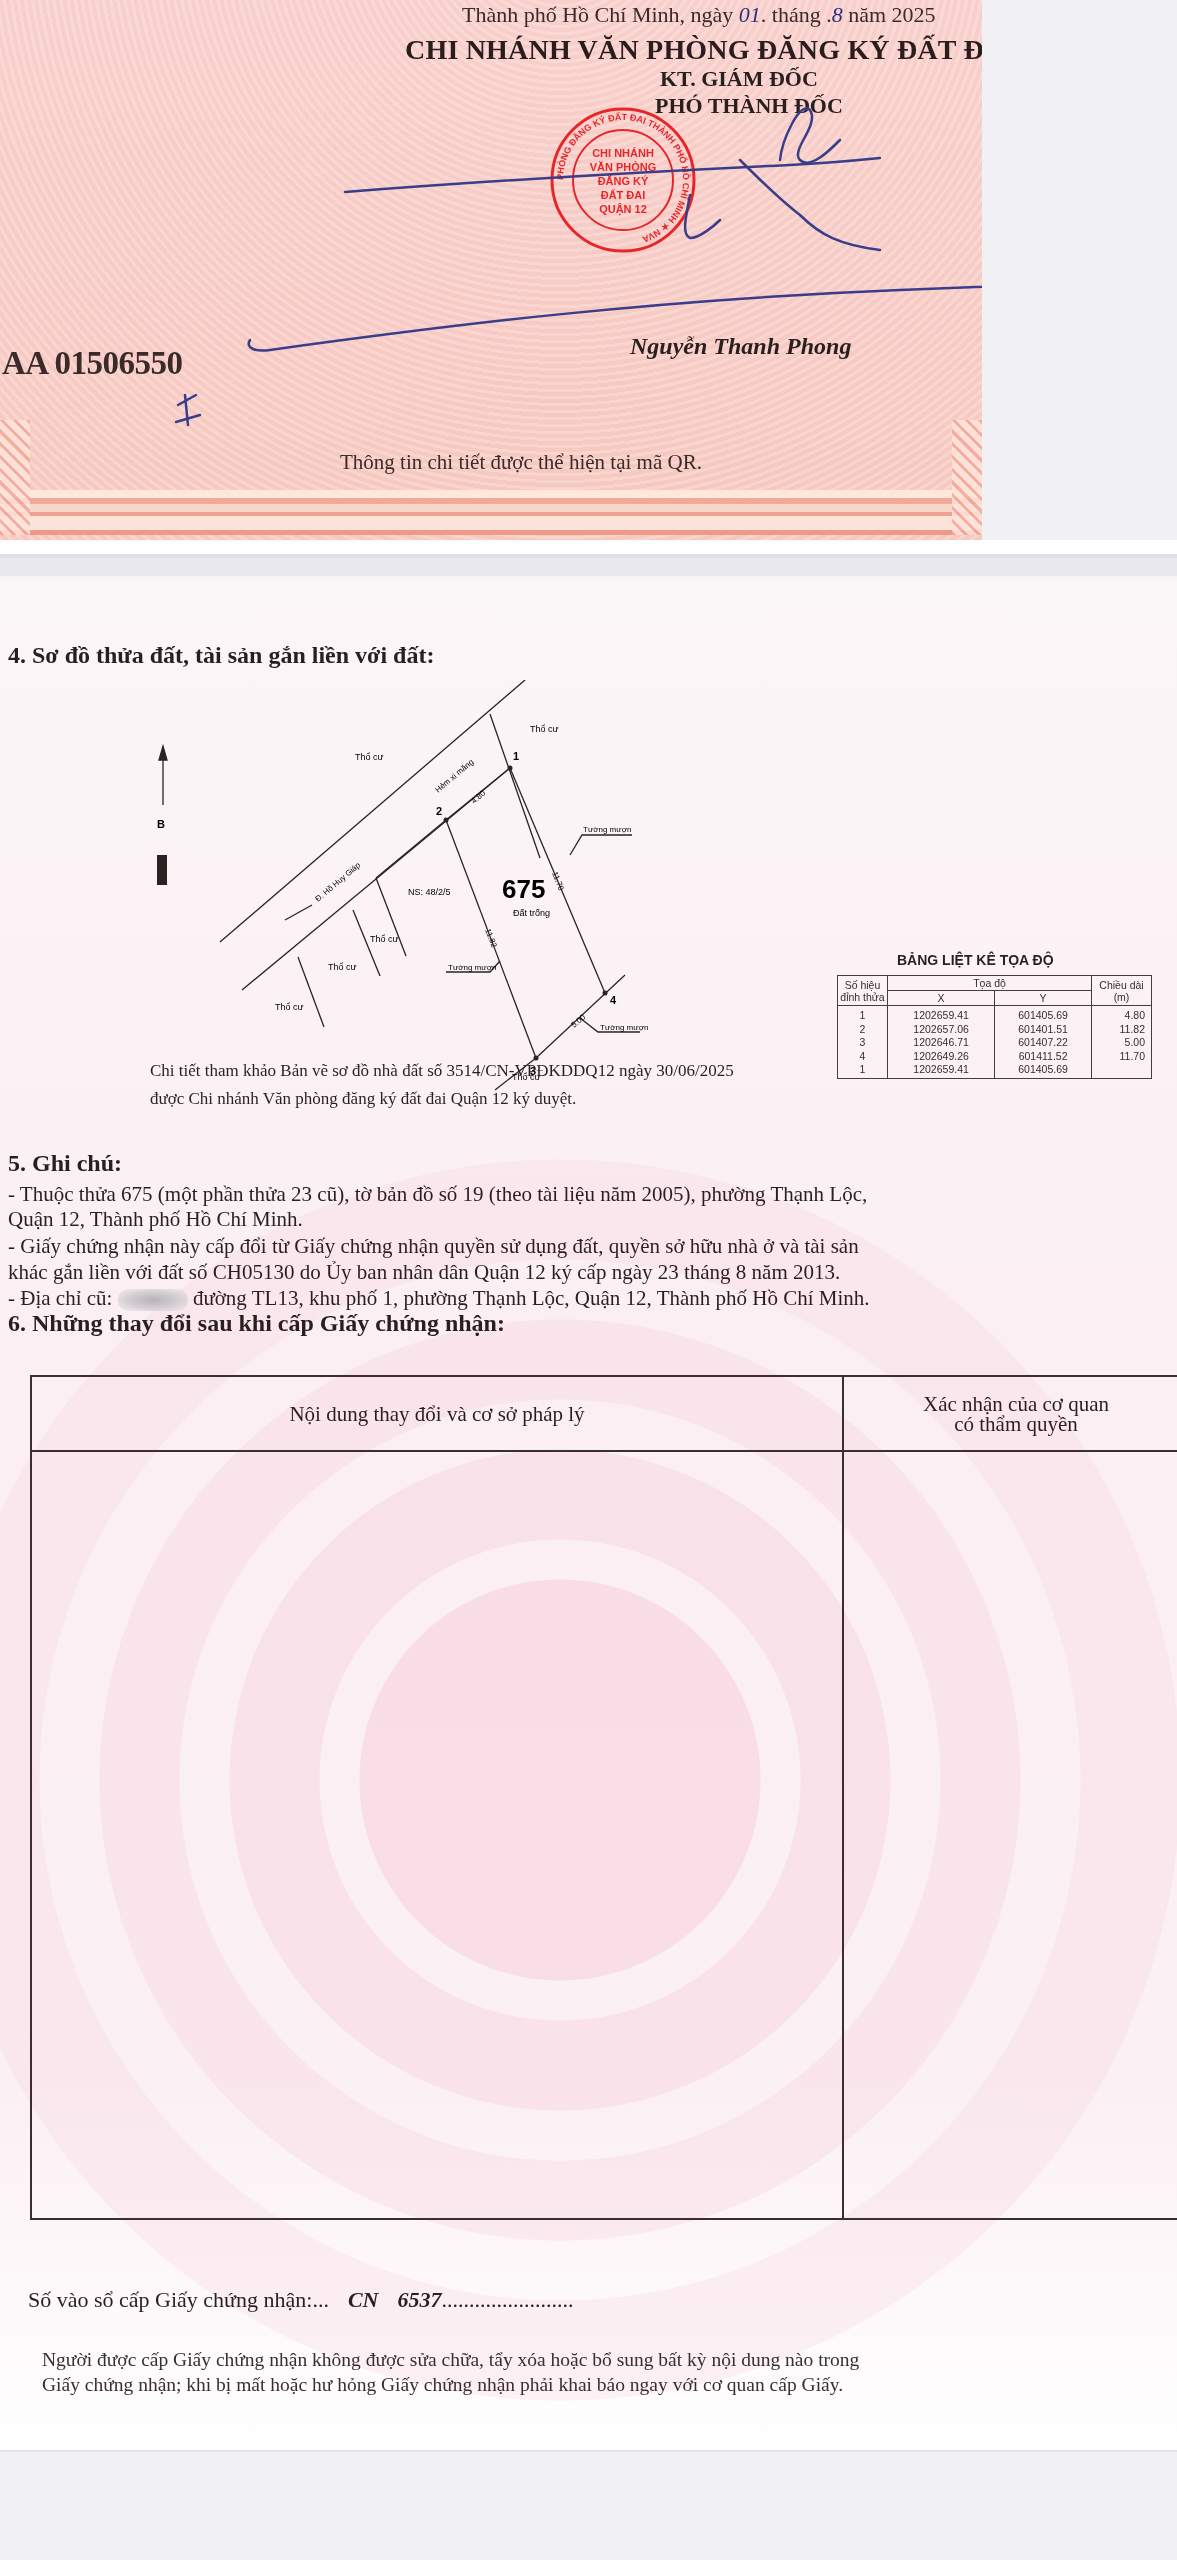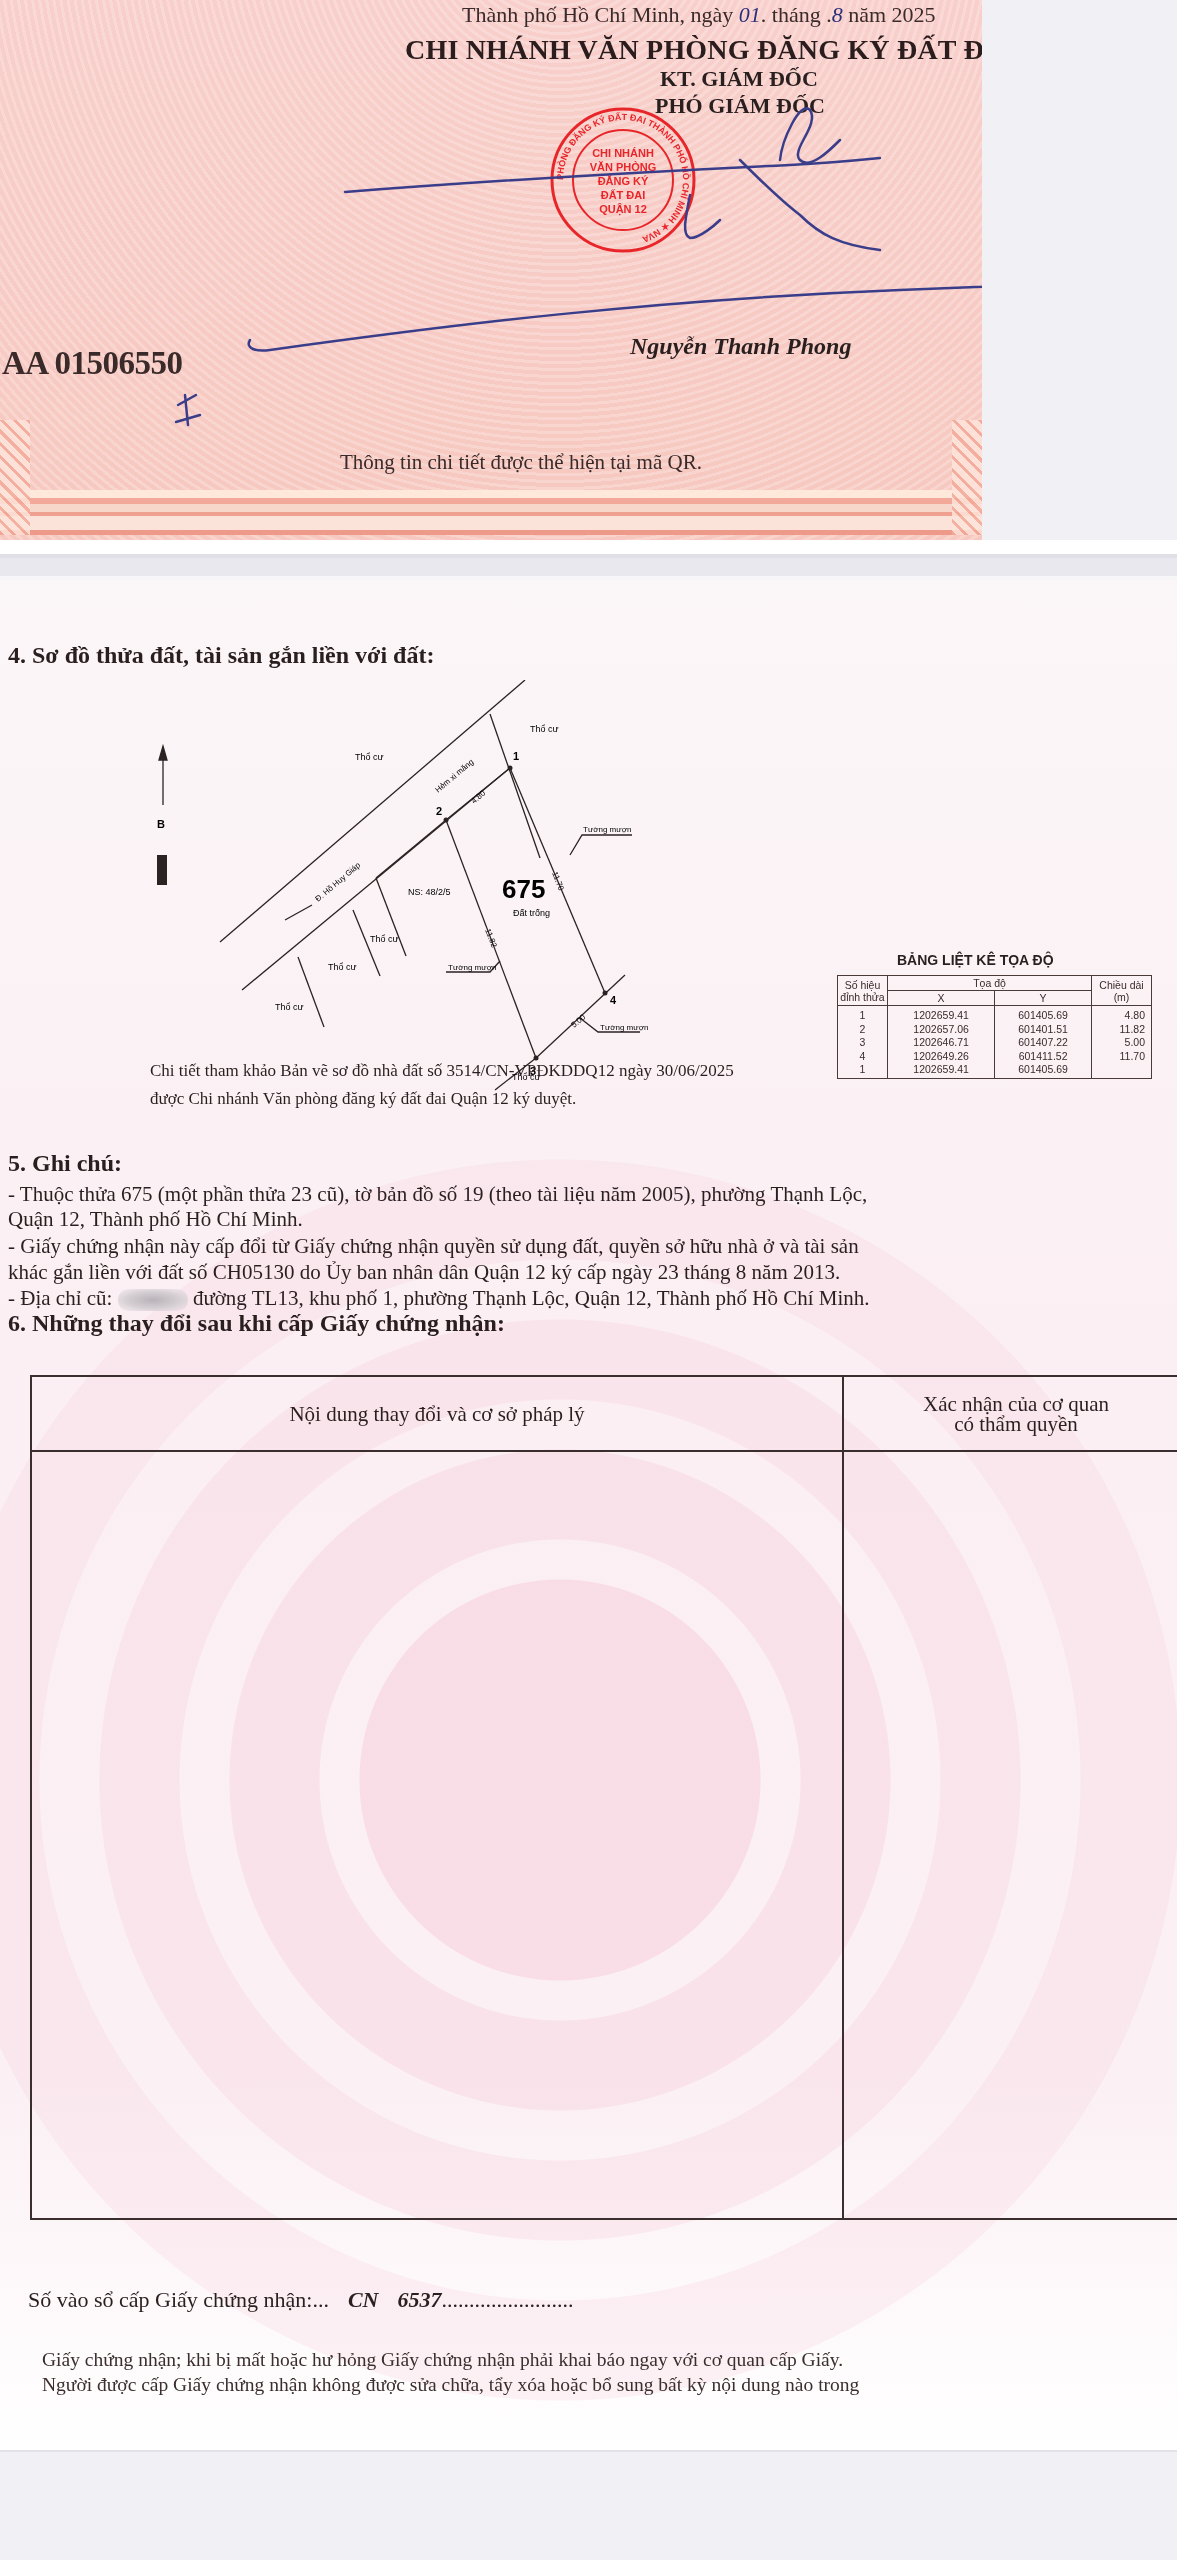--- a/index.html
+++ b/index.html
@@ -87,21 +87,21 @@
 <div class="page1">
   <div class="border-band"></div>
   <div class="border-side left"></div>
   <div class="border-side right"></div>
 
   <div class="p1-date">
     <span>Thành phố Hồ Chí Minh, ngày </span><span class="hand">01</span><span>. tháng .</span><span class="hand">8</span><span> năm 2025</span>
   </div>
   <div class="p1-org">CHI NHÁNH VĂN PHÒNG ĐĂNG KÝ ĐẤT ĐAI QUẬN 12</div>
   <div class="p1-kt">KT. GIÁM ĐỐC</div>
-  <div class="p1-pho">PHÓ GIÁM ĐỐC</div>
+  <div class="p1-pho">PHÓ THÀNH ĐỐC</div>
 
   <svg class="seal" viewBox="0 0 150 150">
     <circle cx="75" cy="75" r="71" fill="none" stroke="#e8262a" stroke-width="3"></circle>
     <circle cx="75" cy="75" r="50" fill="none" stroke="#e8262a" stroke-width="2"></circle>
     <defs>
         <path id="sealArc" d="M 75 75 m -60 0 a 60 60 0 1 1 120 0 a 60 60 0 1 1 -120 0"></path>
       </defs>
     <text font-family="Liberation Sans, sans-serif" font-size="9" font-weight="bold" fill="#e8262a">
       <textPath href="#sealArc" startOffset="0">PHÒNG ĐĂNG KÝ ĐẤT ĐAI THÀNH PHỐ HỒ CHÍ MINH ★ NVA</textPath>
     </text>
@@ -274,18 +274,18 @@
       <td></td>
     </tr>
   </tbody>
     </table>
 
   <div class="reg-no">
     <span>Số vào sổ cấp Giấy chứng nhận:...</span><span class="hand">CN</span><span class="hand">6537</span><span>........................</span>
   </div>
 
   <div class="warn">
+    <div>Người được cấp Giấy chứng nhận không được sửa chữa, tẩy xóa hoặc bổ sung bất kỳ nội dung nào trong</div>
     <div>Giấy chứng nhận; khi bị mất hoặc hư hỏng Giấy chứng nhận phải khai báo ngay với cơ quan cấp Giấy.</div>
-    <div>Người được cấp Giấy chứng nhận không được sửa chữa, tẩy xóa hoặc bổ sung bất kỳ nội dung nào trong</div>
   </div>
 </div>
 
 <div class="bottom-gray"></div>
 
 </body></html>

